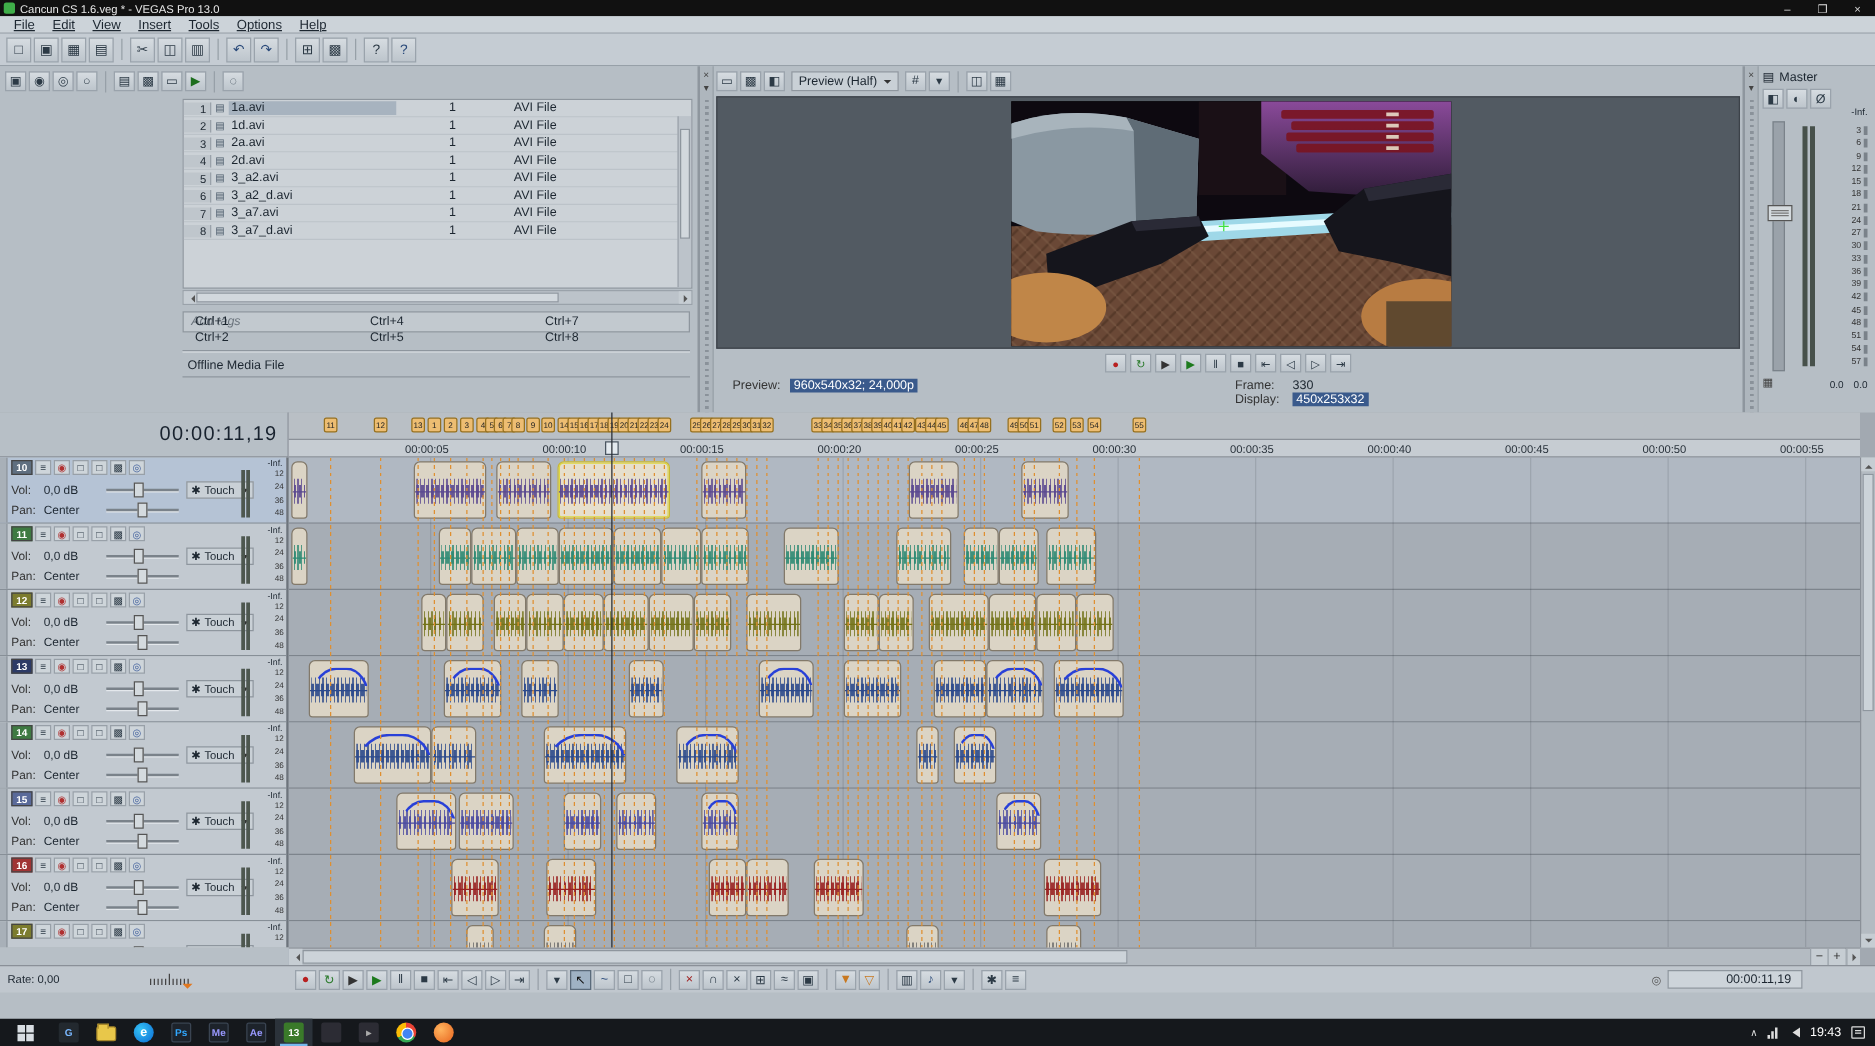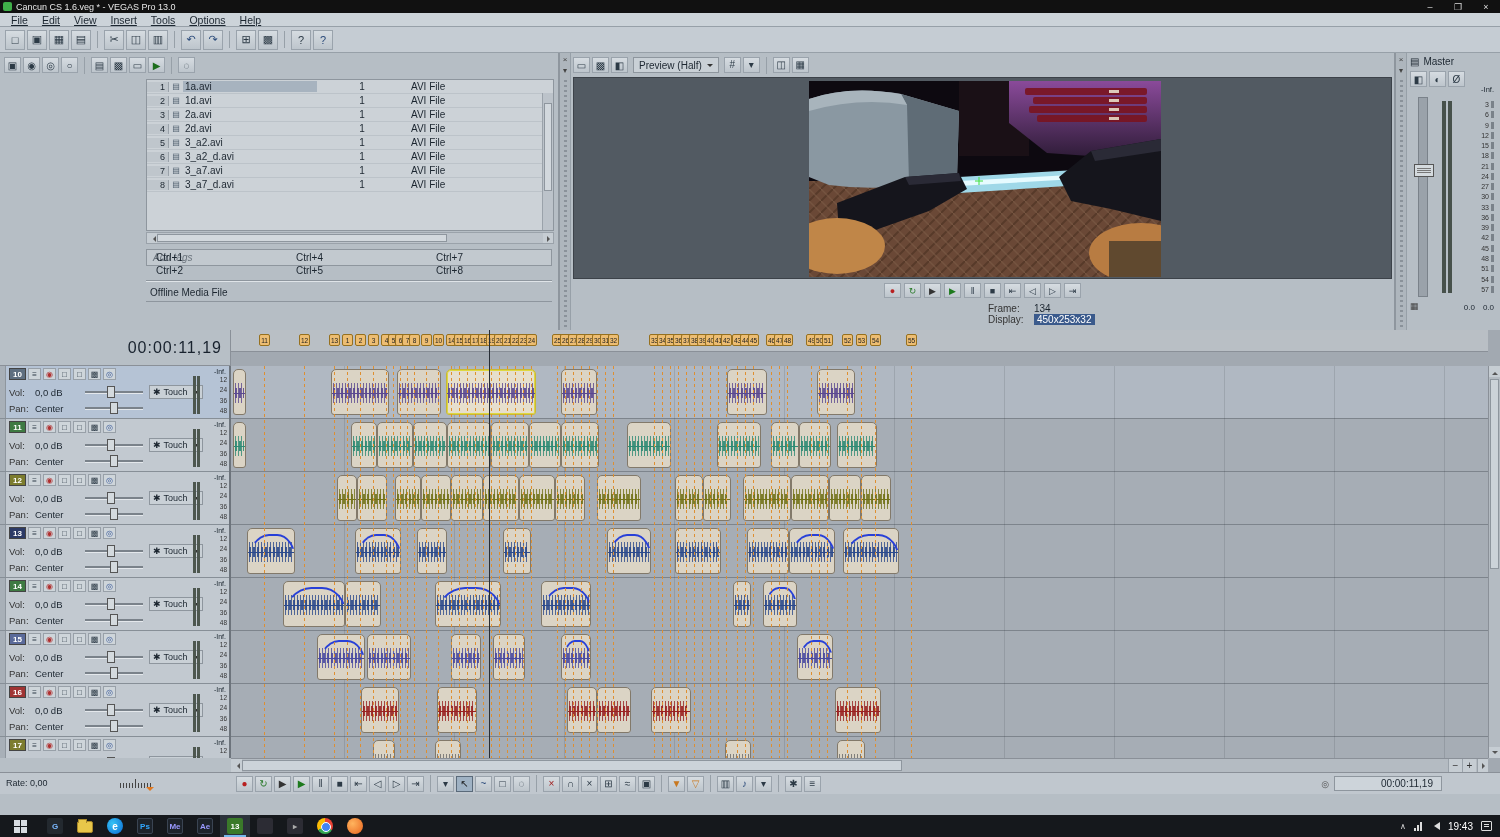--- a/index.html
+++ b/index.html
@@ -488,24 +488,28 @@
           <span class="glyph" style="color: rgb(44, 58, 70);">◁</span>
         </div>
         <div class="ibtn pvbtn">
           <span class="glyph" style="color: rgb(44, 58, 70);">▷</span>
         </div>
         <div class="ibtn pvbtn">
           <span class="glyph" style="color: rgb(44, 58, 70);">⇥</span>
         </div>
       </div>
     <div class="pv-info">
+      <div class="pv-row">
+        <span class="pv-lab">Preview:</span>
+        <span class="pv-val hl">960x540x32; 24,000p</span>
+      </div>
       <div class="pv-col2">
         <div class="pv-row">
           <span class="pv-lab">Frame:</span>
-          <span class="pv-val">134</span>
+          <span class="pv-val">330</span>
         </div>
         <div class="pv-row">
           <span class="pv-lab">Display:</span>
           <span class="pv-val hl">450x253x32</span>
         </div>
       </div>
     </div>
   </div>
 
   <div class="master-panel">
@@ -622,20 +626,34 @@
         <div class="marker-tab" style="left: 535px;">46</div>
         <div class="marker-tab" style="left: 543px;">47</div>
         <div class="marker-tab" style="left: 551px;">48</div>
         <div class="marker-tab" style="left: 575px;">49</div>
         <div class="marker-tab" style="left: 583px;">50</div>
         <div class="marker-tab" style="left: 591px;">51</div>
         <div class="marker-tab" style="left: 611px;">52</div>
         <div class="marker-tab" style="left: 625px;">53</div>
         <div class="marker-tab" style="left: 639px;">54</div>
         <div class="marker-tab" style="left: 675px;">55</div>
+      </div>
+    <div class="timescale" id="timescale">
+        <div class="ts-label" style="left: 93px;">00:00:05</div>
+        <div class="ts-label" style="left: 203px;">00:00:10</div>
+        <div class="ts-label" style="left: 313px;">00:00:15</div>
+        <div class="ts-label" style="left: 423px;">00:00:20</div>
+        <div class="ts-label" style="left: 533px;">00:00:25</div>
+        <div class="ts-label" style="left: 643px;">00:00:30</div>
+        <div class="ts-label" style="left: 753px;">00:00:35</div>
+        <div class="ts-label" style="left: 863px;">00:00:40</div>
+        <div class="ts-label" style="left: 973px;">00:00:45</div>
+        <div class="ts-label" style="left: 1083px;">00:00:50</div>
+        <div class="ts-label" style="left: 1193px;">00:00:55</div>
+        <div class="ph-head" style="left: 253px;"></div>
       </div>
     <div class="theads" id="theads">
         <div class="thead selected" style="top: 0px;">
           <div class="th-grip"></div>
           <div class="th-l1">
             <div class="badge" style="background: rgb(95, 111, 128);">10</div>
             <div class="th-ico">
               <span class="glyph" style="color: rgb(44, 58, 70);">≡</span>
             </div>
             <div class="th-ico">

